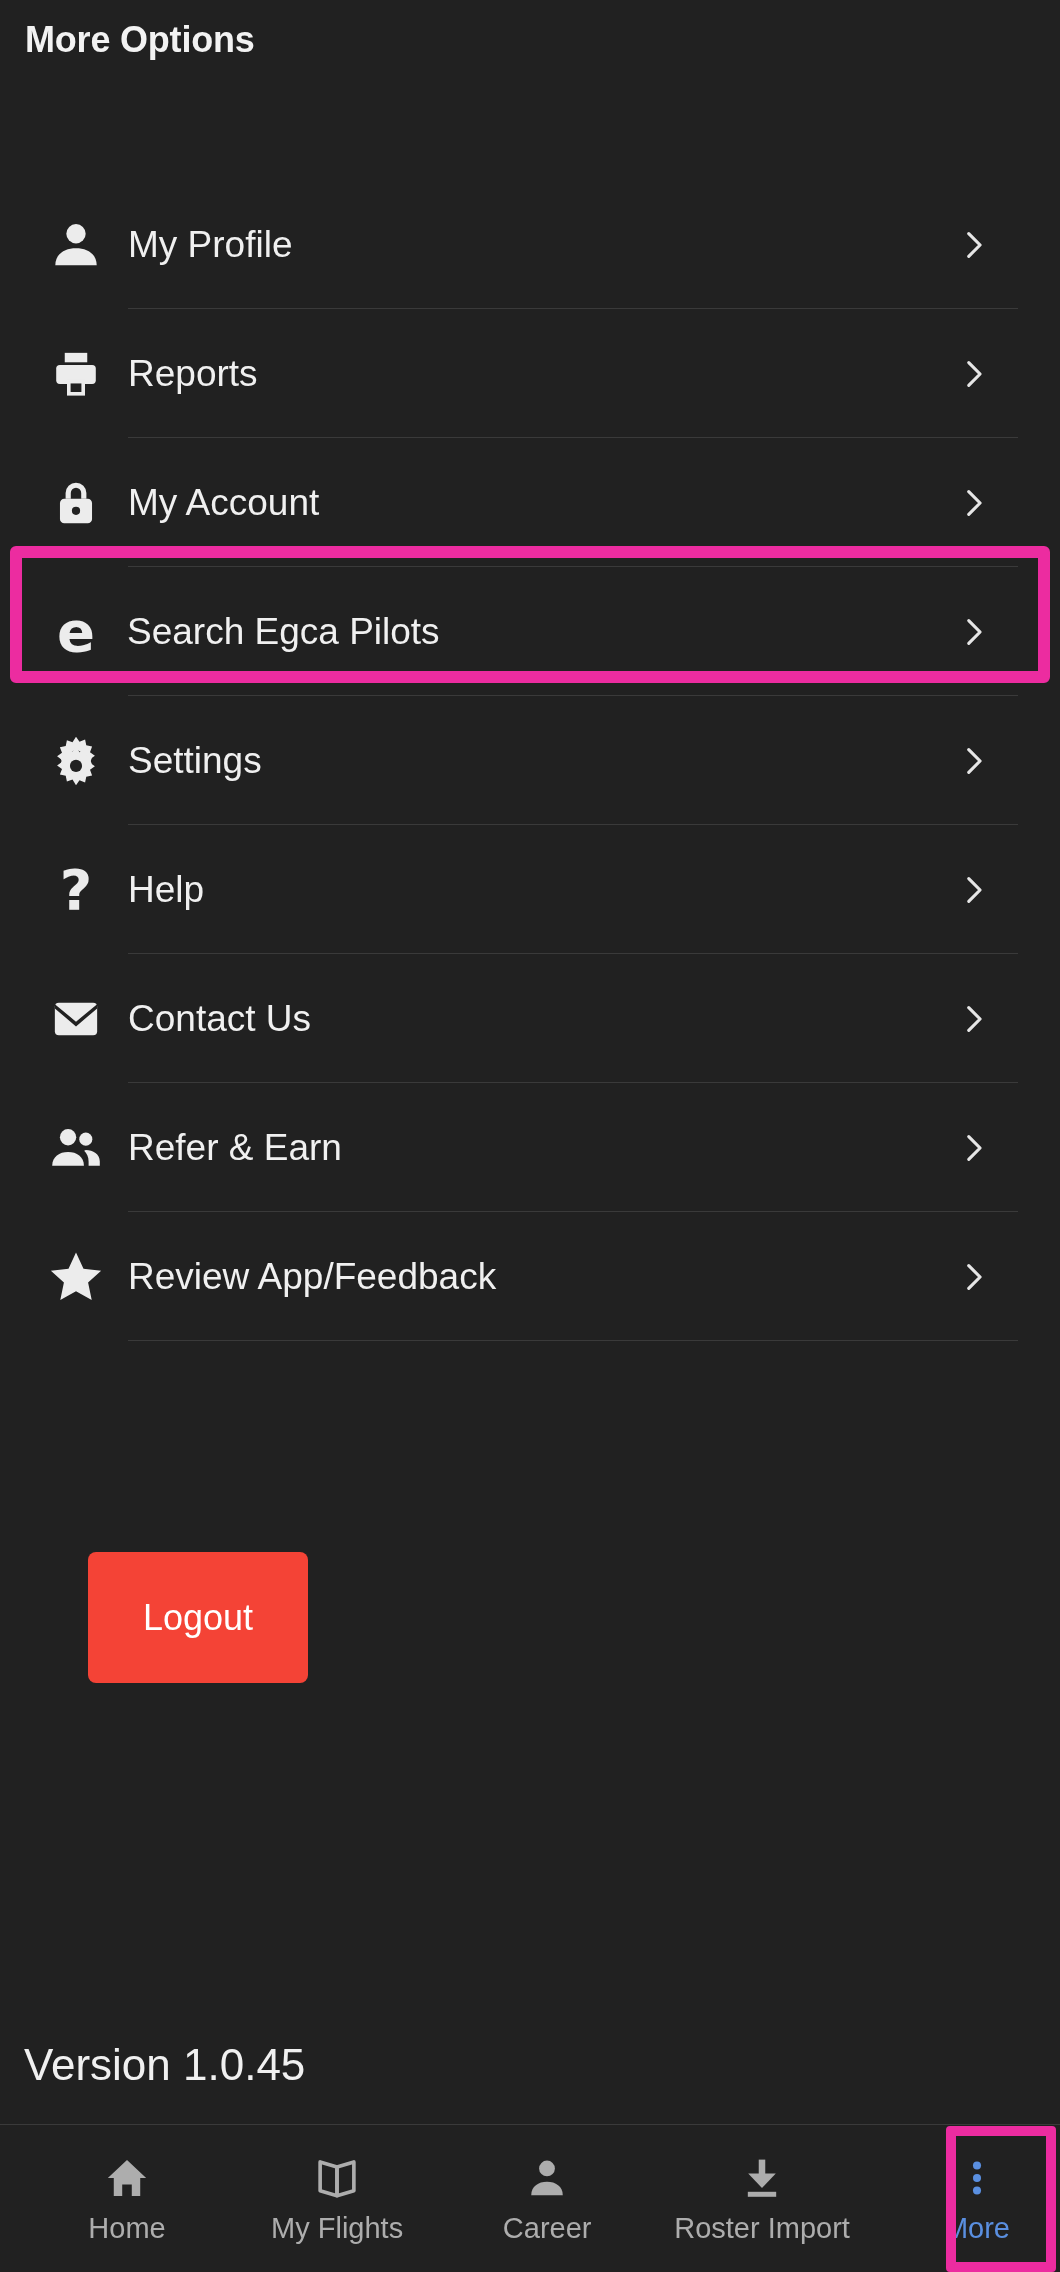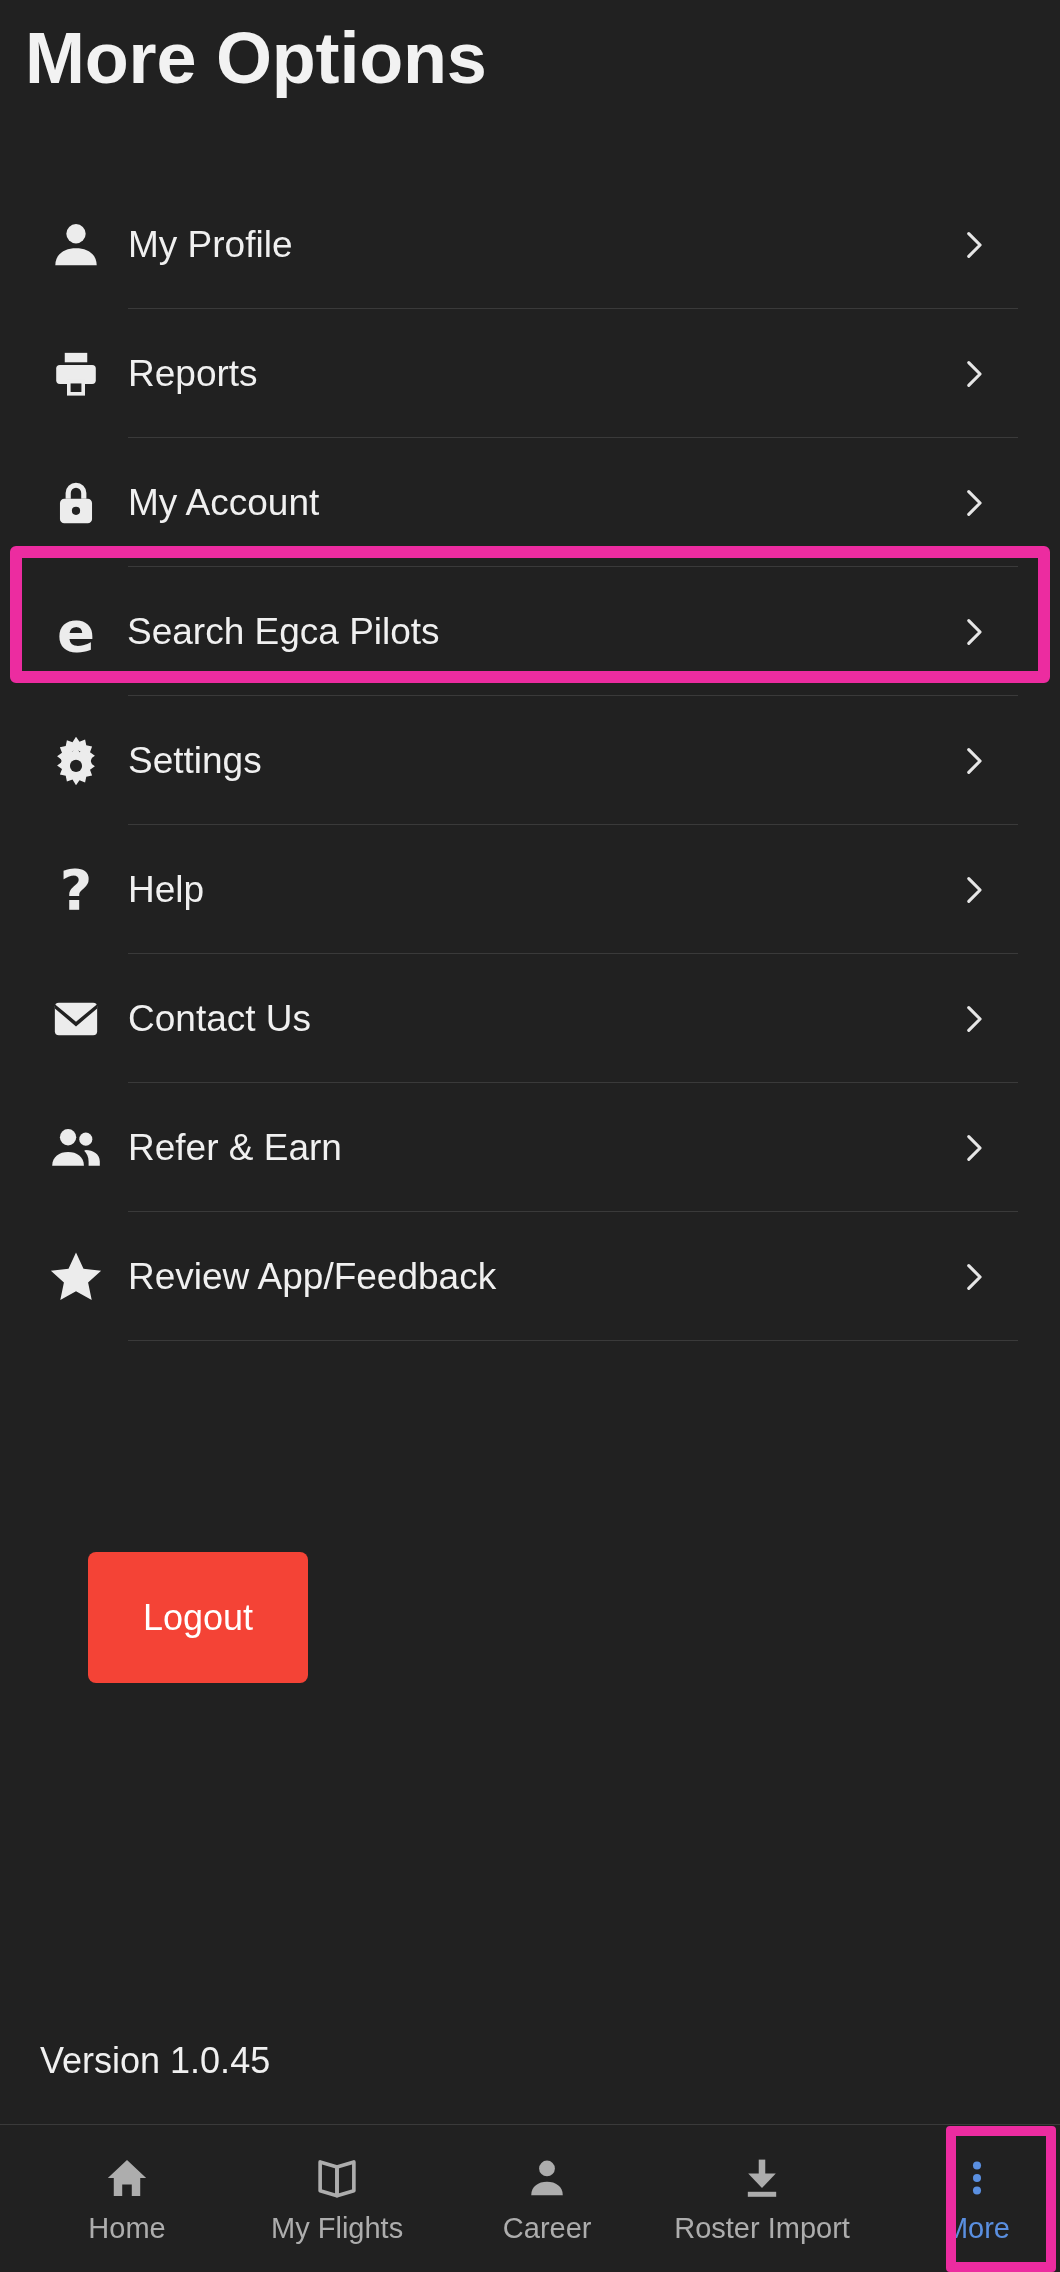--- a/index.html
+++ b/index.html
@@ -12,21 +12,21 @@
   .screen {
     position:relative;
     width:1060px; height:2272px;
     background:#212121;
   }
 
   
   .page-title {
     position:absolute;
     left:25px; top:22px;
-    font-size:72px;
+    font-size:36px;
     font-weight:700;
     color:#f2f2f2;
     letter-spacing:-0.2px;
     line-height:1;
   }
 
   
   .menu {
     position:absolute;
     left:0; top:180px;
@@ -102,22 +102,22 @@
     color:#ffffff;
     font-size:36px;
     font-family:"Liberation Sans", sans-serif;
     font-weight:400;
     cursor:pointer;
   }
 
   
   .version {
     position:absolute;
-    left:40px; top:2040px;
-    font-size:36px;
+    left:24px; top:2040px;
+    font-size:44px;
     color:#f0f0f0;
   }
 
   
   .bottom-nav {
     position:absolute;
     left:0; bottom:0;
     width:1060px; height:148px;
     background:#212121;
     border-top:1px solid #3a3a3a;

